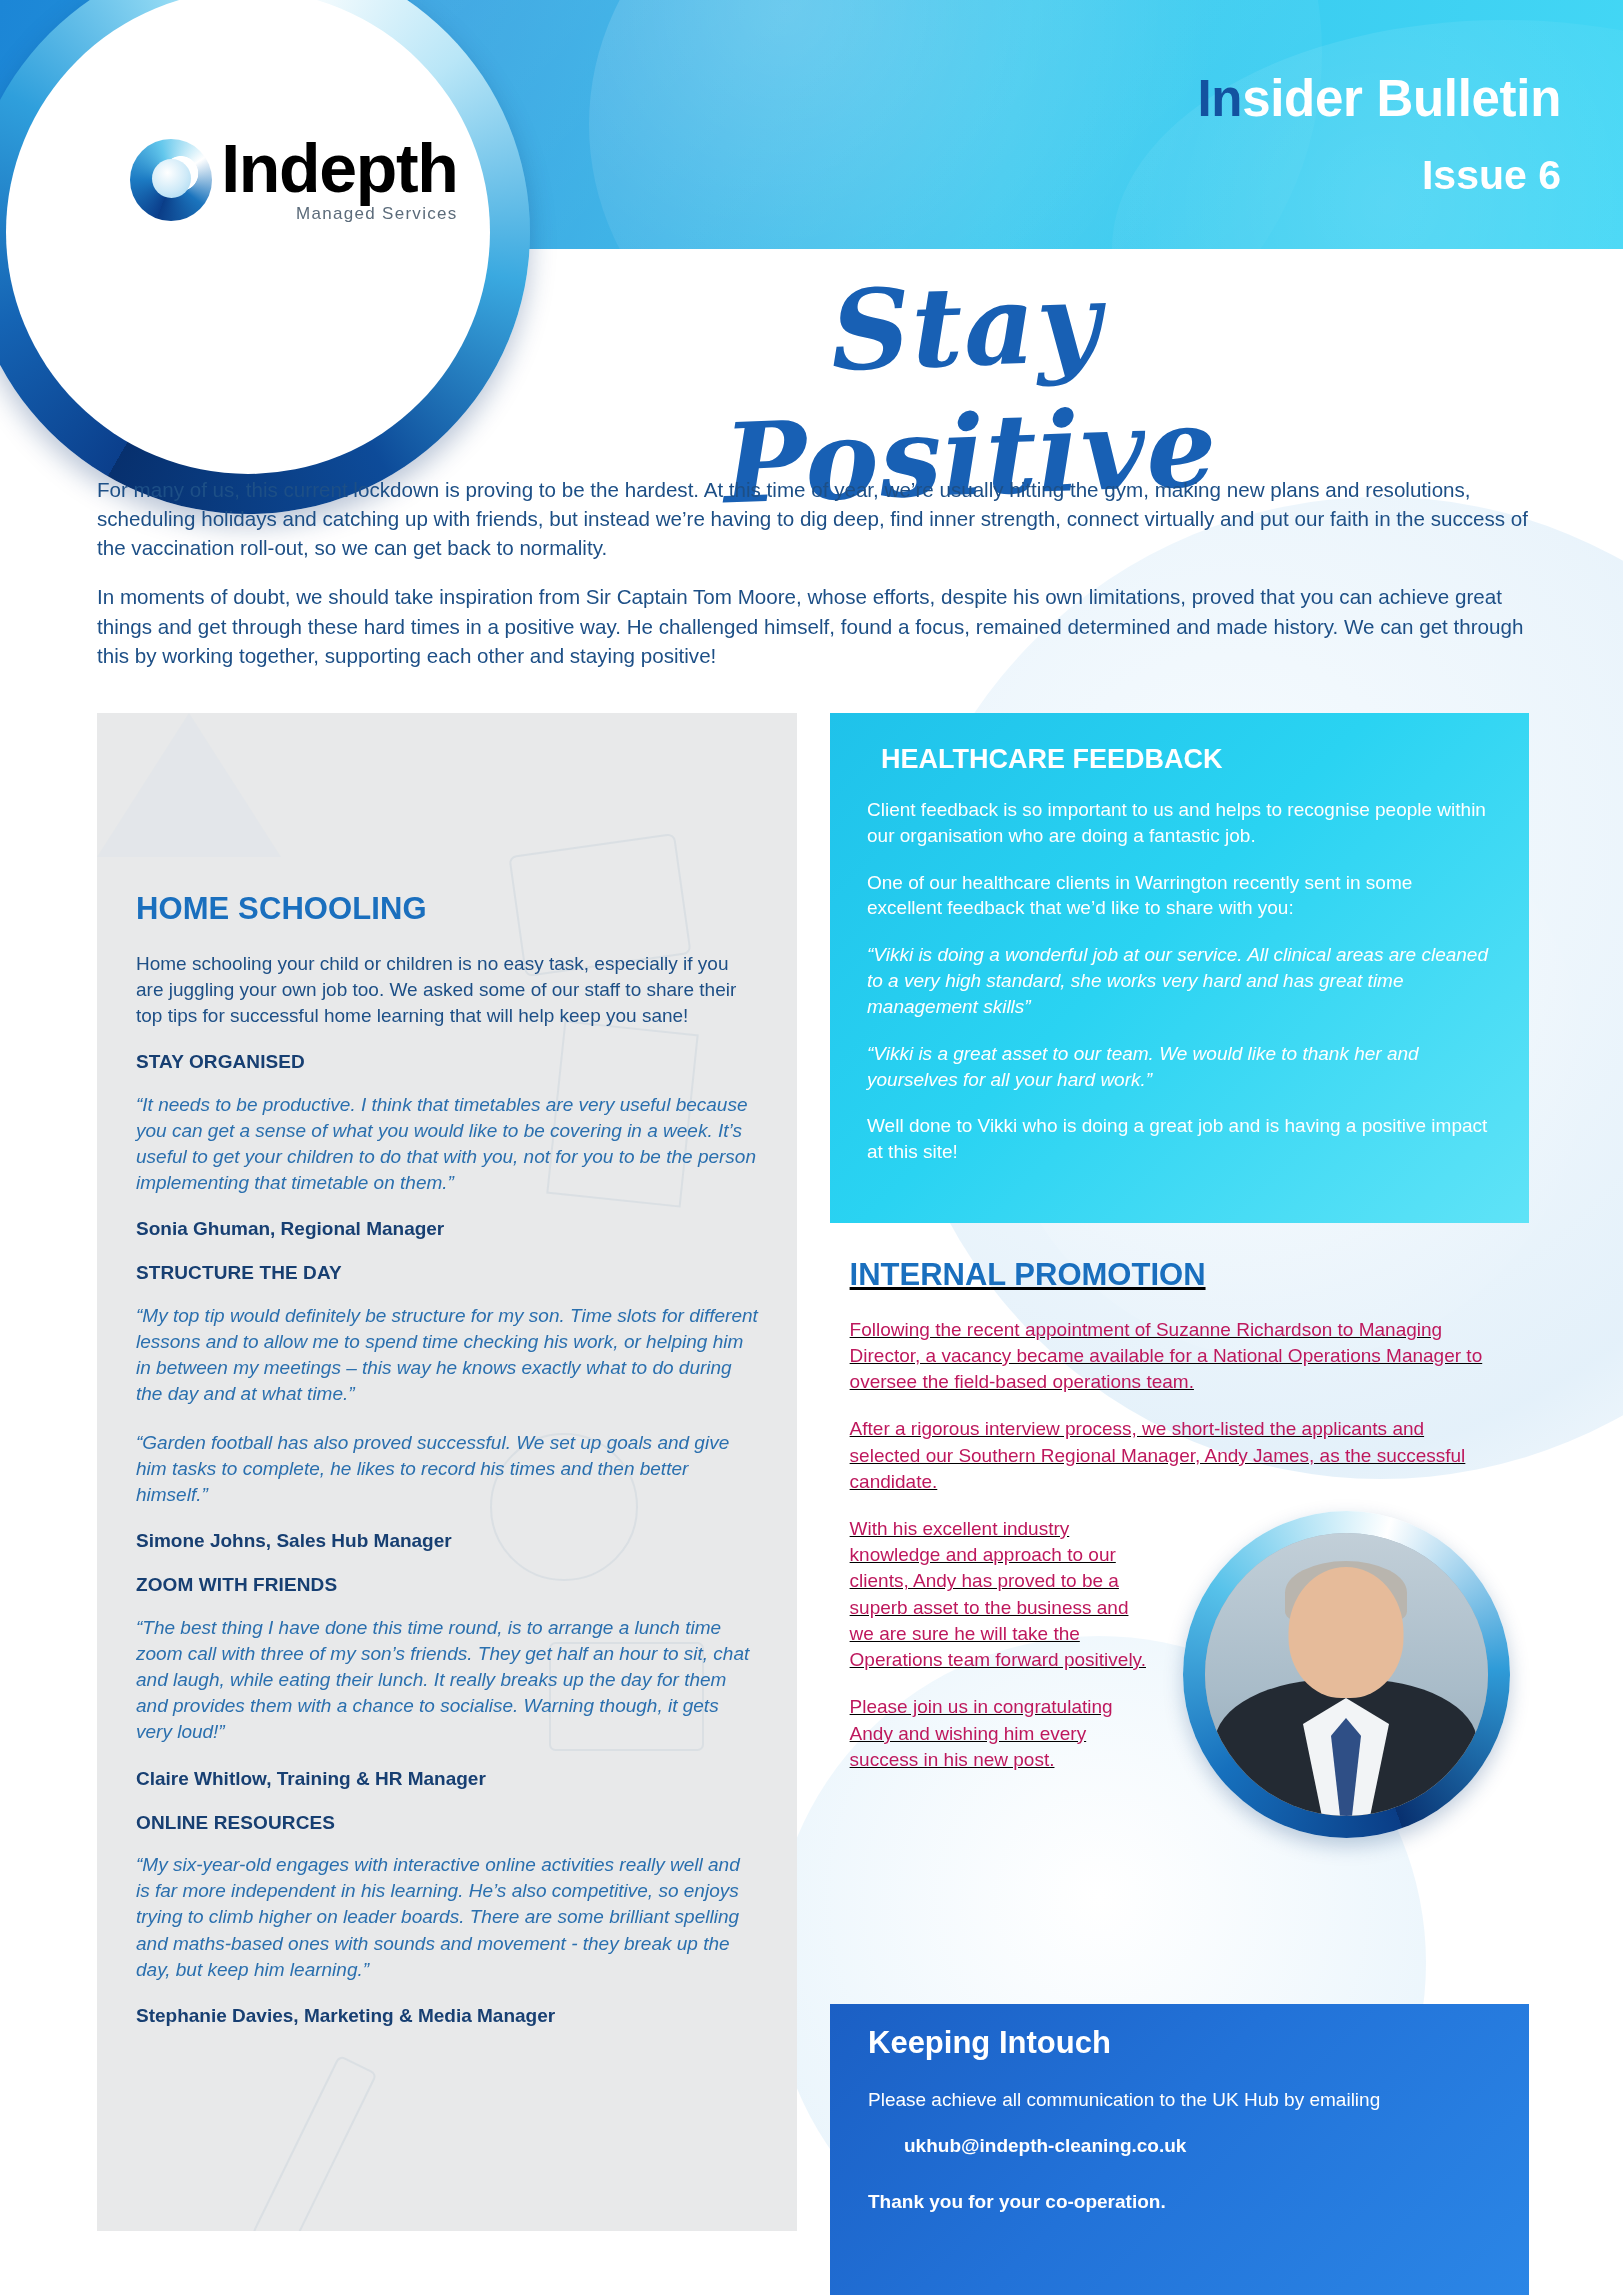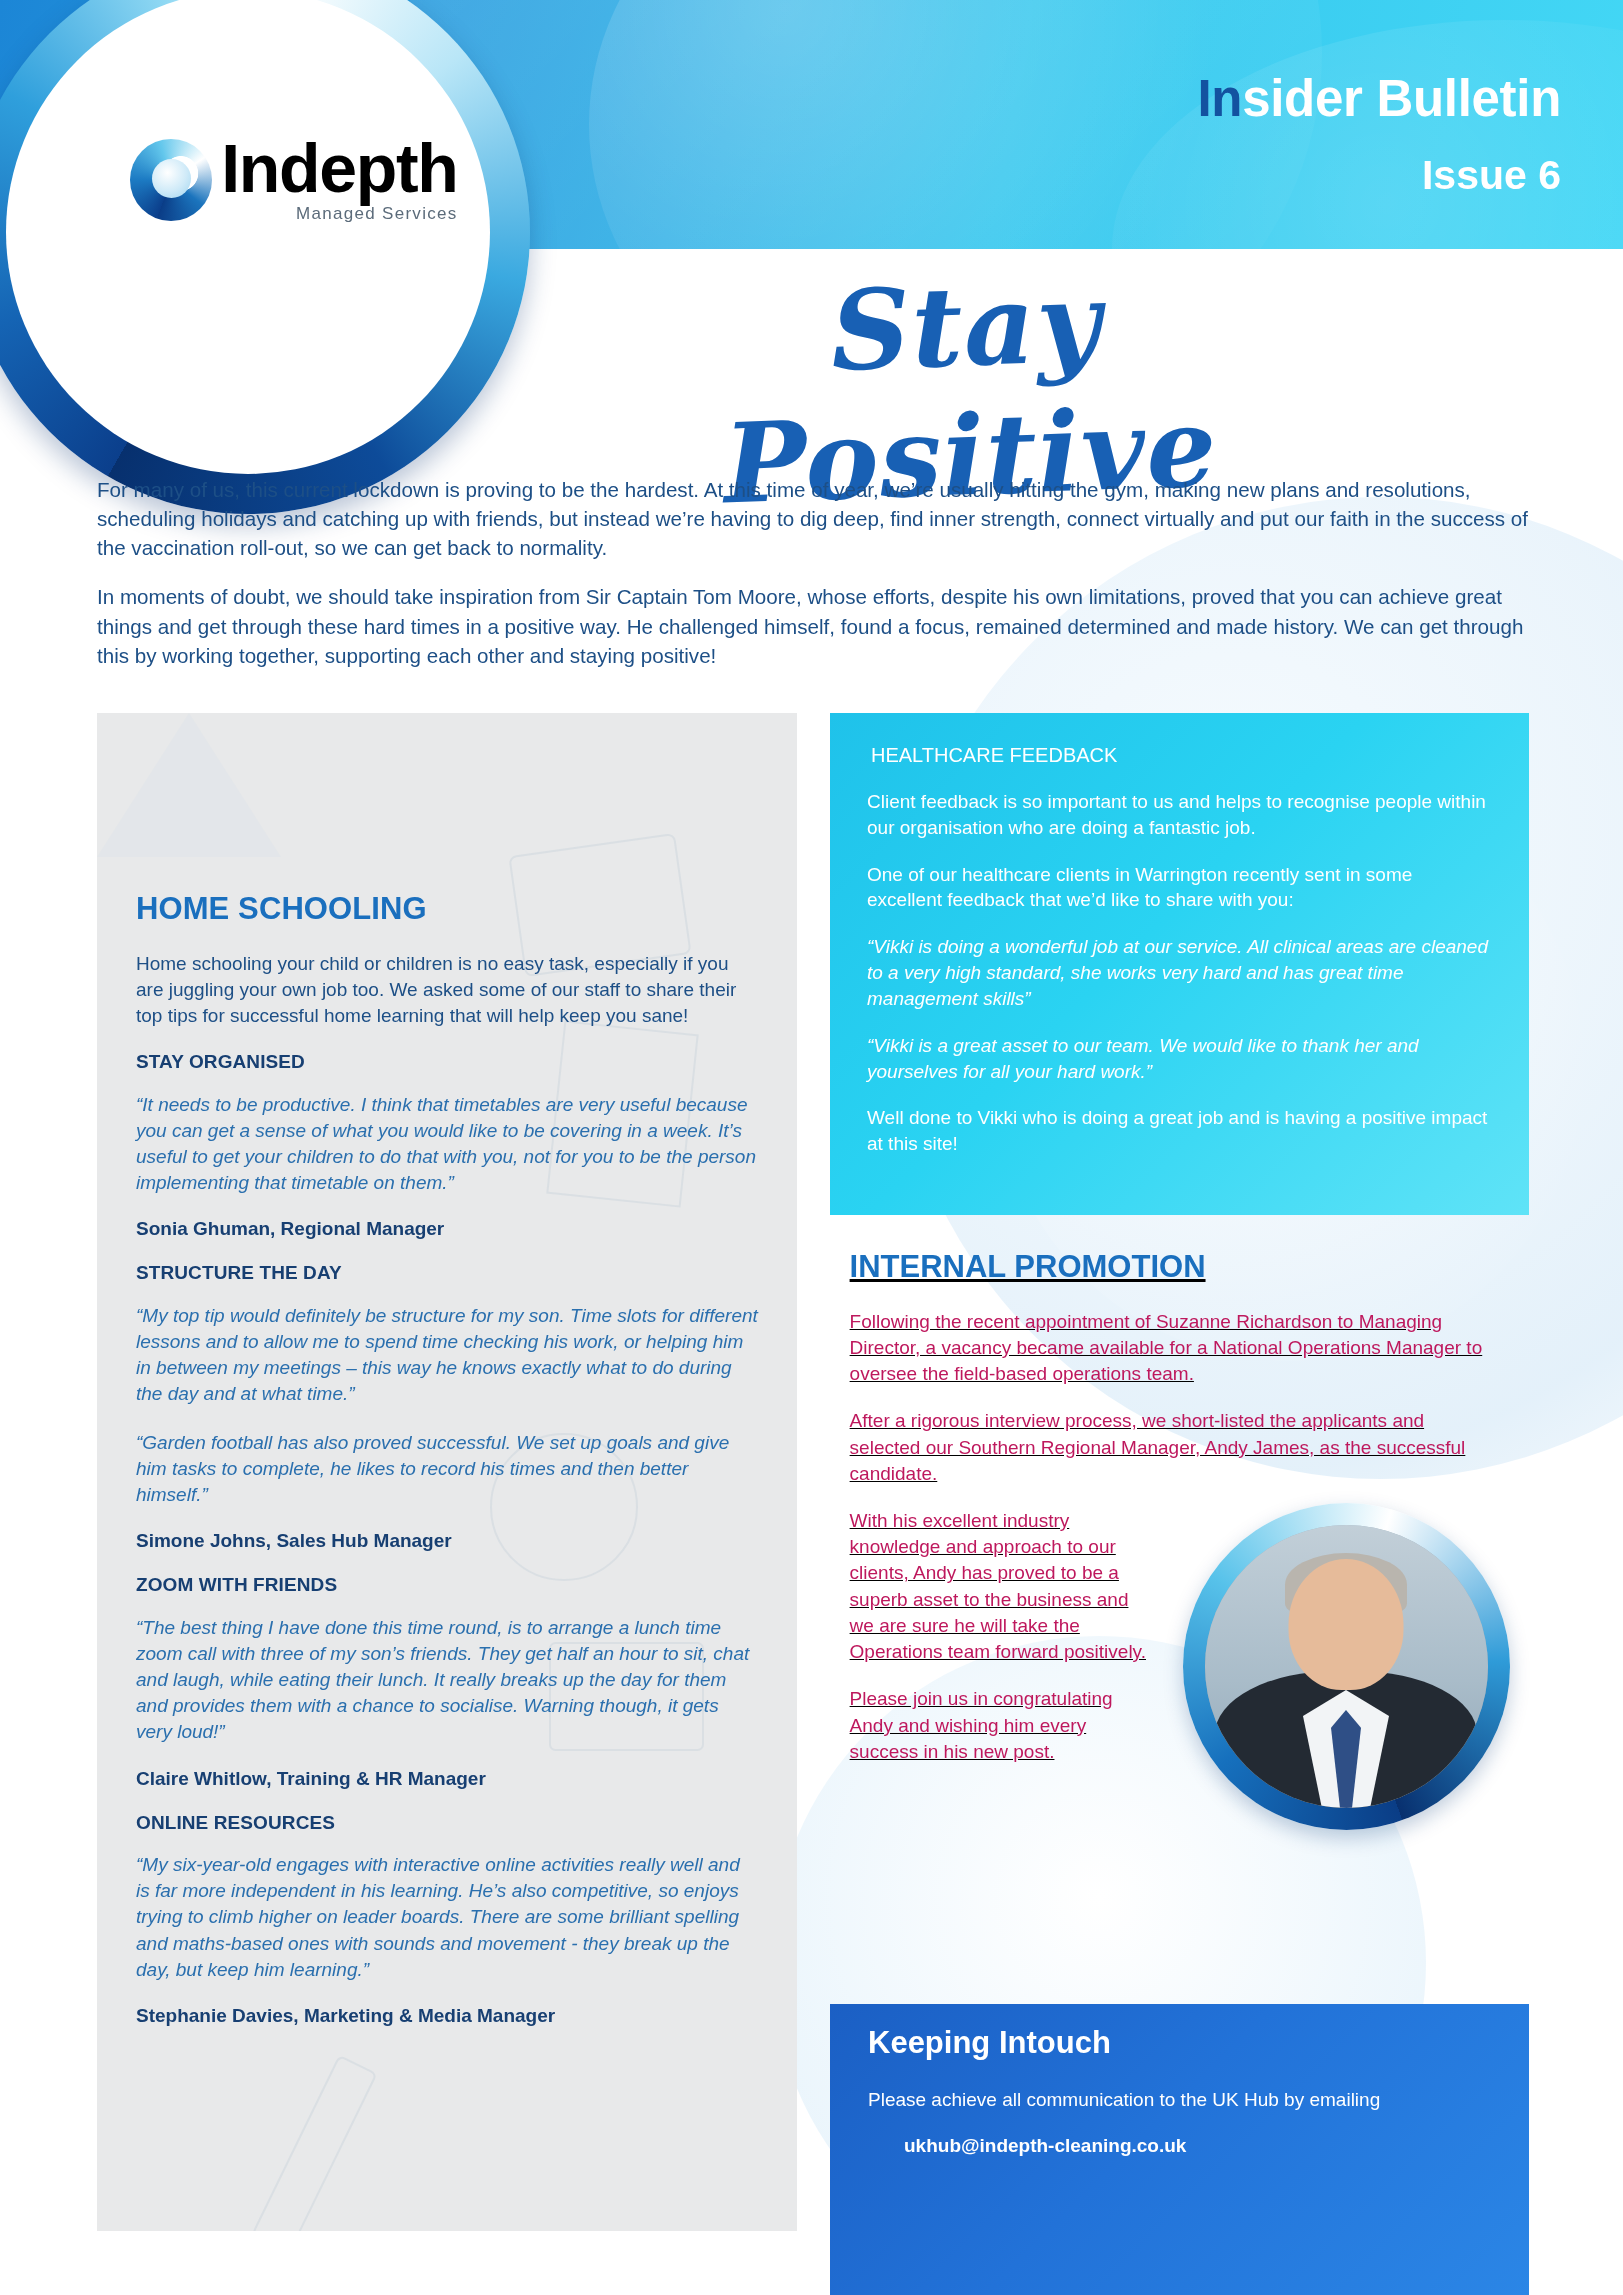--- a/index.html
+++ b/index.html
@@ -304,23 +304,23 @@
     top: 713px;
     width: 699px;
   }
 
   .panel-healthcare {
     background: linear-gradient(135deg, #1fc2ea 0%, #2ad3f2 45%, #5fe3f7 100%);
     padding: 31px 37px 37px 37px;
     color: #ffffff;
   }
   .panel-healthcare h2 {
-    margin: 0 0 22px 4px;
-    font-size: 20px;
-    font-weight: normal;
+    margin: 0 0 22px 14px;
+    font-size: 27px;
+    font-weight: bold;
     color: #ffffff;
   }
   .panel-healthcare p {
     margin: 0 0 21px 0;
     font-size: 19px;
     line-height: 1.36;
     color: #ffffff;
   }
   .panel-healthcare p.q {
     font-style: italic;
@@ -544,16 +544,17 @@
           <div class="pp-head"></div>
         </div>
       </div>
     </div>
   </div>
 
   <div class="panel-keeping">
     <h2>Keeping Intouch</h2>
     <p>Please achieve all communication to the UK Hub by emailing</p>
     <p class="email">ukhub@indepth-cleaning.co.uk</p>
+    <p class="thanks">Thank you for your co-operation.</p>
   </div>
 
 </div>
 
 
 </body></html>

